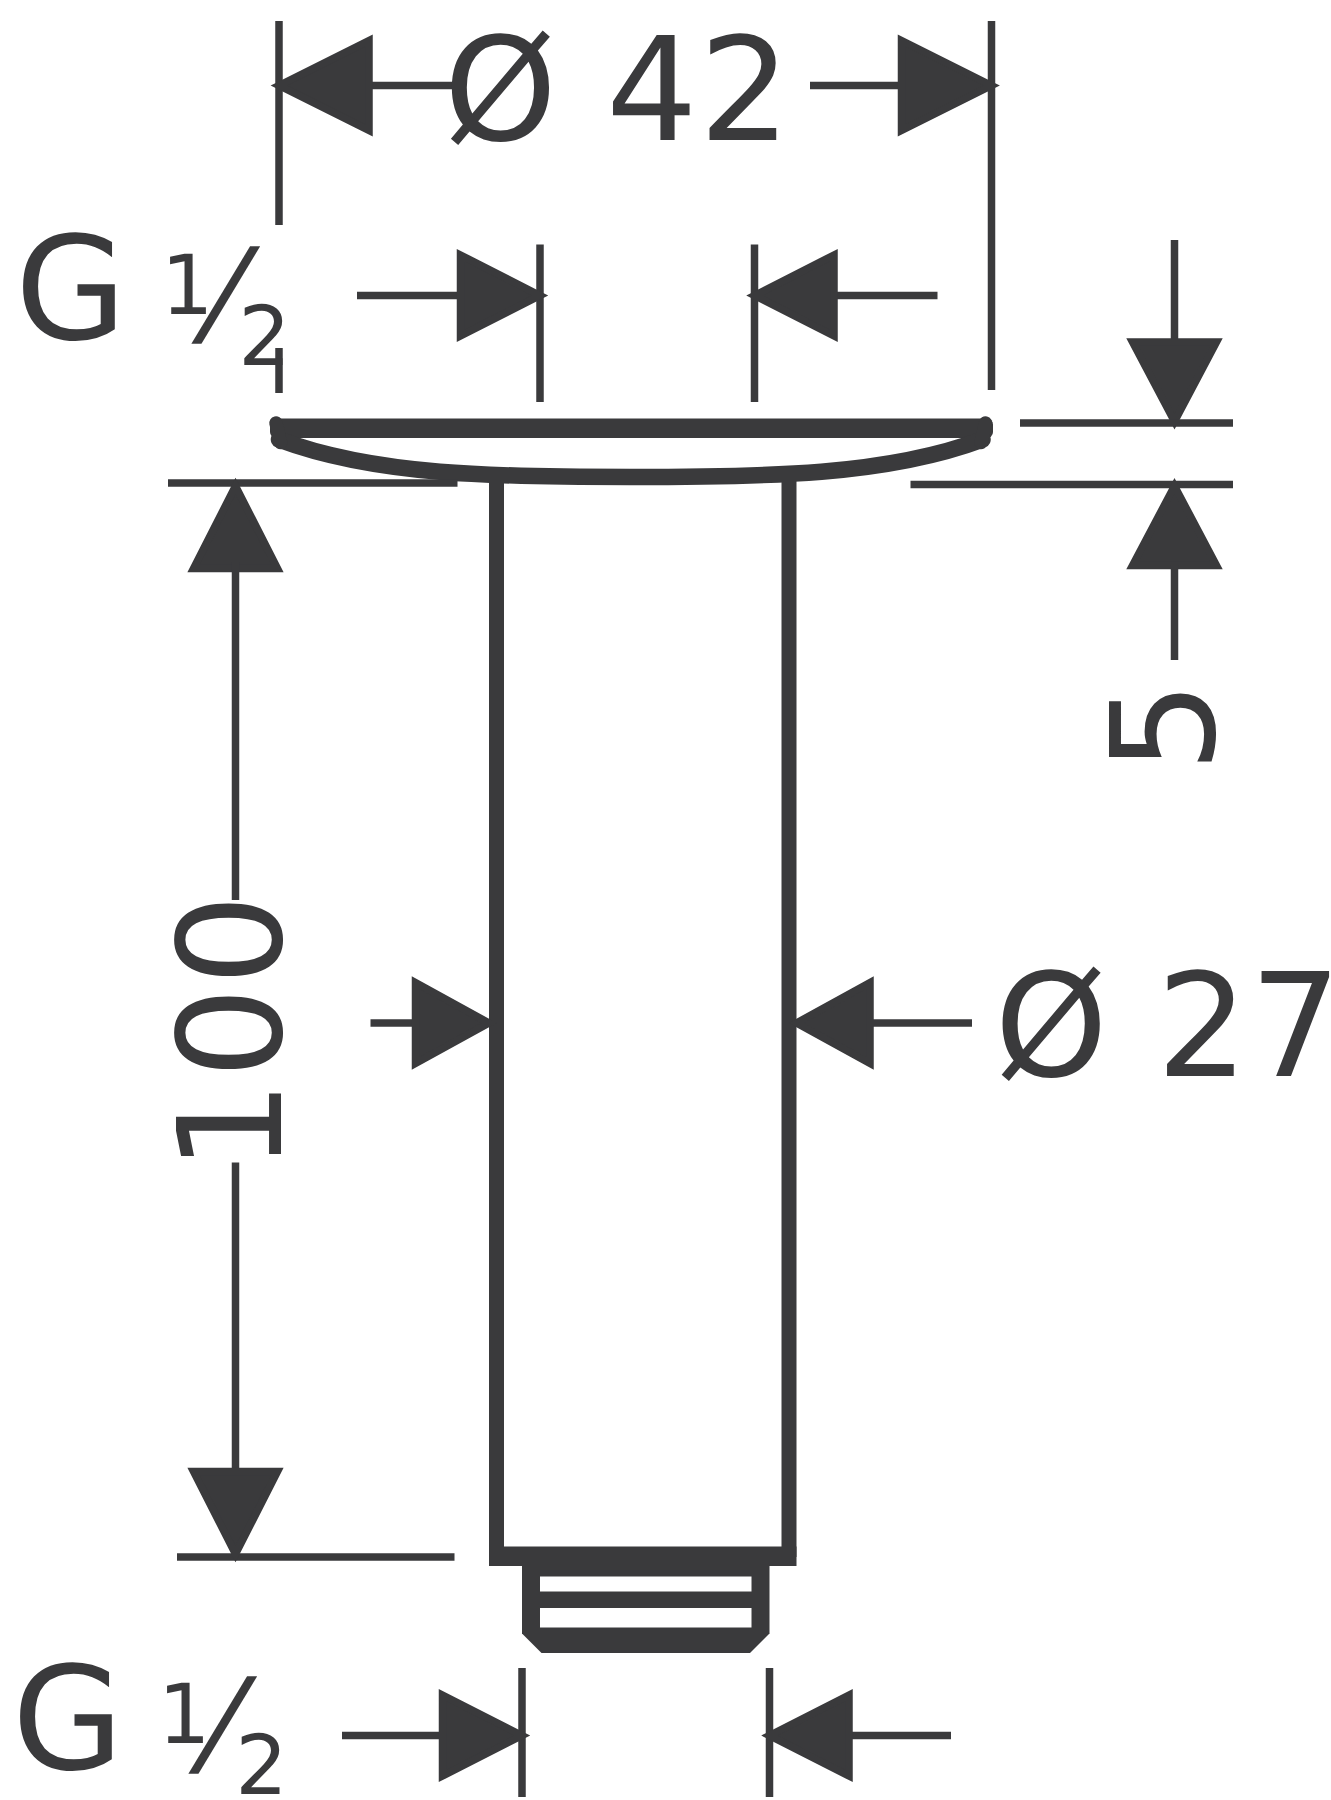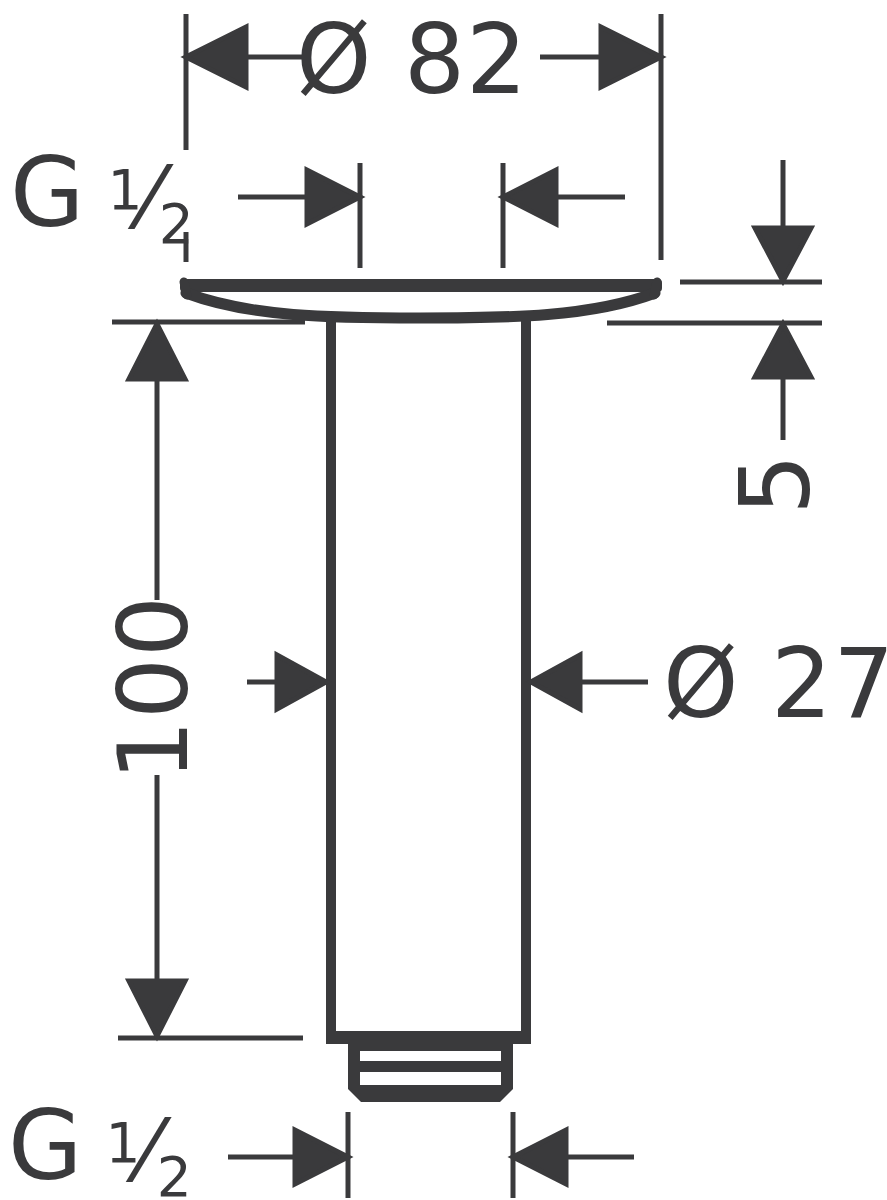--- a/index.html
+++ b/index.html
@@ -102,21 +102,21 @@
     <g stroke="#3a3a3c" stroke-width="5" fill="#3a3a3c">
       <line x1="348" y1="1112" x2="348" y2="1198"></line>
       <line x1="513" y1="1112" x2="513" y2="1198"></line>
       <line x1="228" y1="1157" x2="296" y2="1157"></line>
       <line x1="566" y1="1157" x2="634" y2="1157"></line>
       <polygon points="348,1157 295,1130 295,1184"></polygon>
       <polygon points="513,1157 566,1130 566,1184"></polygon>
     </g>
   </svg>
 
-  <div class="dimlabel center-xy" style="left:412px;top:60px;">Ø 82</div>
+  <div class="dimlabel center-xy" style="left:412px;top:60px;">Ø 42</div>
 
   <div class="dimlabel center-y" style="left:10px;top:193px;"><span>G</span><span class="gap"></span><span class="frac"><span class="fnum">1</span><span class="fslash">⁄</span><span class="fden">2</span></span></div>
 
   <div class="dimlabel rot90" style="left:776px;top:484px;">5</div>
 
   <div class="dimlabel rot90" style="left:154px;top:688px;">100</div>
 
   <div class="dimlabel center-y" style="left:663px;top:684px;">Ø 27</div>
 
   <div class="dimlabel center-y" style="left:8px;top:1146px;"><span>G</span><span class="gap"></span><span class="frac"><span class="fnum">1</span><span class="fslash">⁄</span><span class="fden">2</span></span></div>

